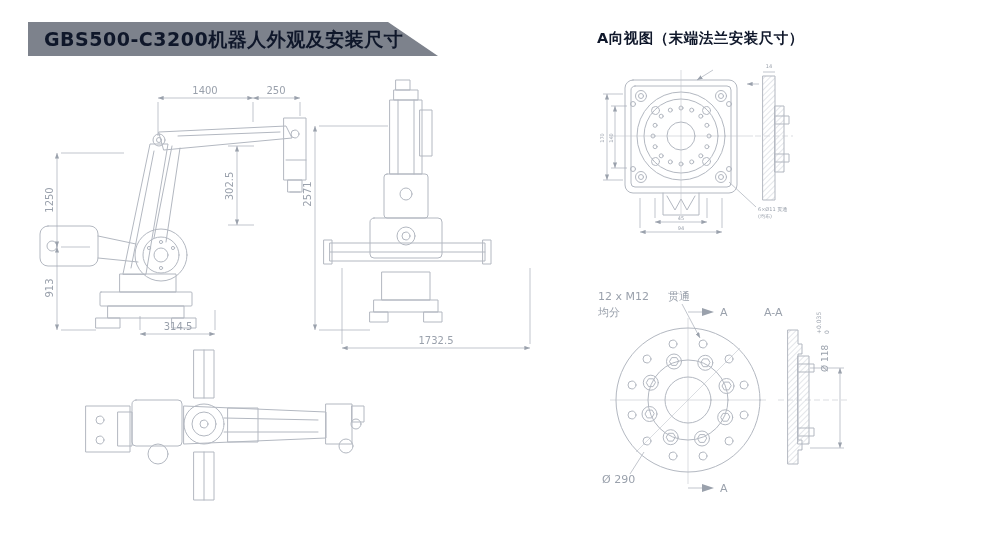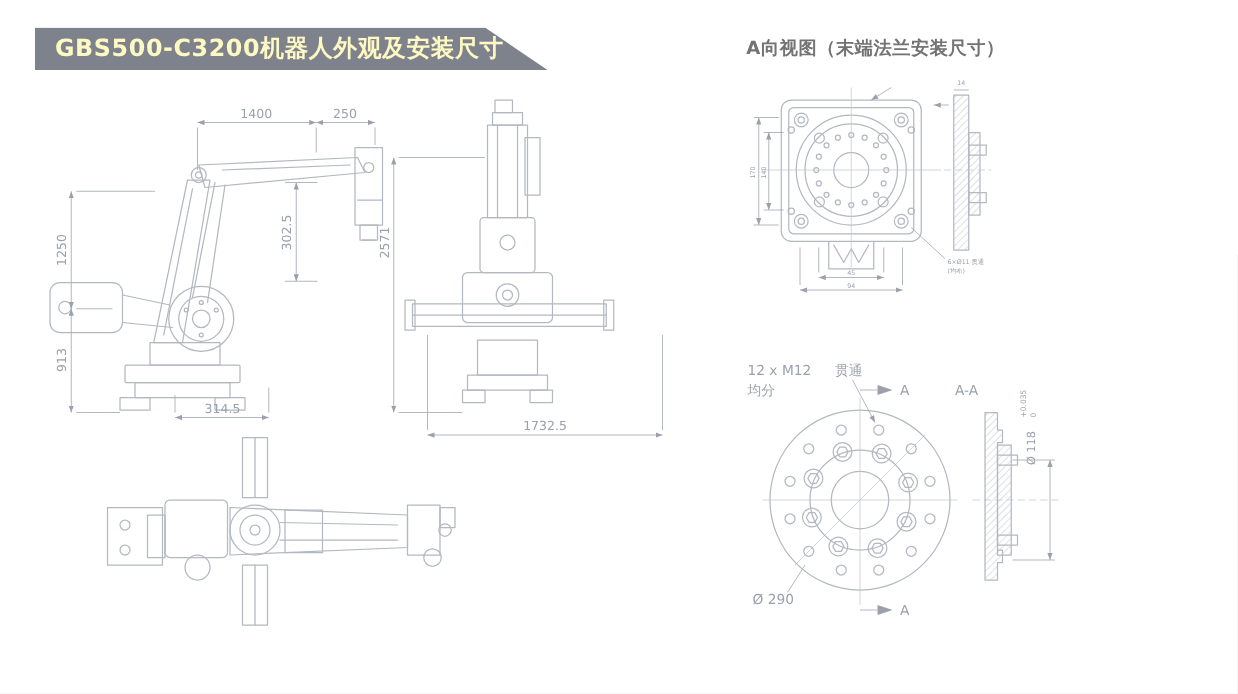--- a/index.html
+++ b/index.html
@@ -1,22 +1,22 @@
 <!DOCTYPE html>
 <html><head>
 <meta charset="utf-8">
 <style>
   html,body{margin:0;padding:0;background:#eee;}
   .page{position:relative;width:990px;height:555px;background:#ffffff;overflow:hidden;
         font-family:"DejaVu Sans","Liberation Sans",sans-serif;}
   .abs{position:absolute;}
-  .banner{left:28px;top:22px;width:410px;height:34px;background:#7d828c;color:#fef9c3;
+  .banner{left:28px;top:22px;width:410px;height:34px;background:#7d828c;color:#0f172a;
           font-size:19px;font-weight:bold;line-height:34px;padding-left:16px;box-sizing:border-box;
           letter-spacing:.5px;clip-path:polygon(0 0,calc(100% - 50px) 0,100% 100%,0 100%);}
-  .view-title{color:#737373;font-size:14.5px;font-weight:bold;letter-spacing:.5px;}
+  .view-title{color:#0f172a;font-size:14.5px;font-weight:bold;letter-spacing:.5px;}
   svg{display:block;}
   svg text{font-family:"DejaVu Sans","Liberation Sans",sans-serif;fill:#9aa1ac;}
   .art{stroke:#b3b8c1;stroke-width:1;fill:none;stroke-linejoin:round;stroke-linecap:round;}
   .thin{stroke:#c3c7cf;stroke-width:.6;fill:none;}
   .dim{stroke:#a8adb8;stroke-width:.7;fill:none;}
   .dtx{font-size:10px;}
   .ttx{font-size:5px;}
   .ltx{font-size:11px;}
 </style>
 </head>

